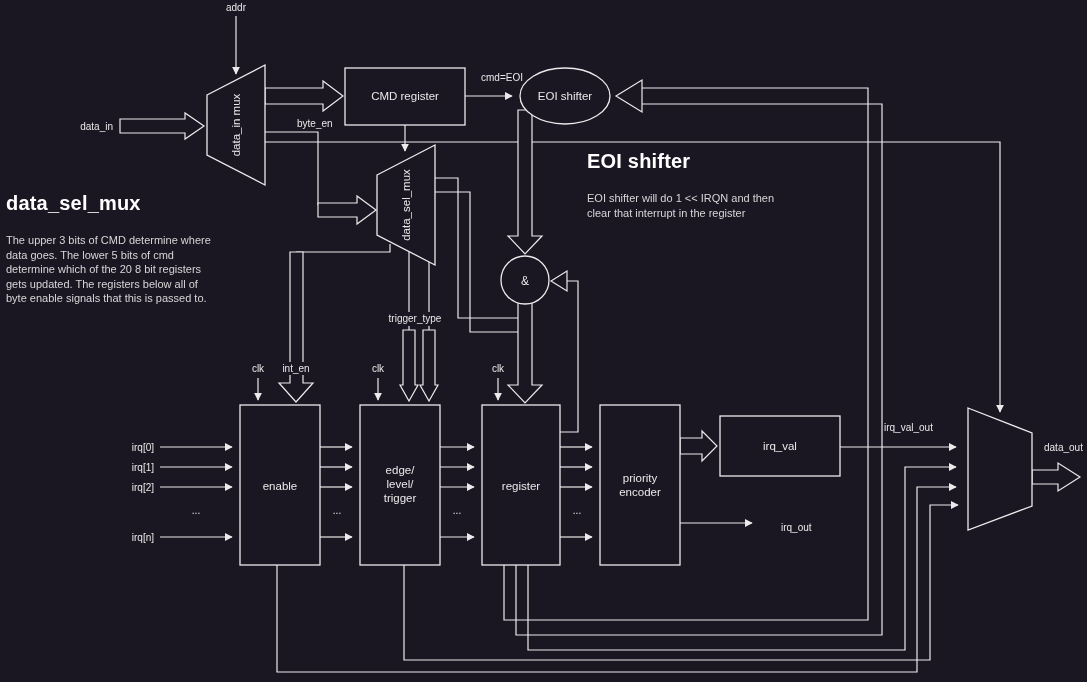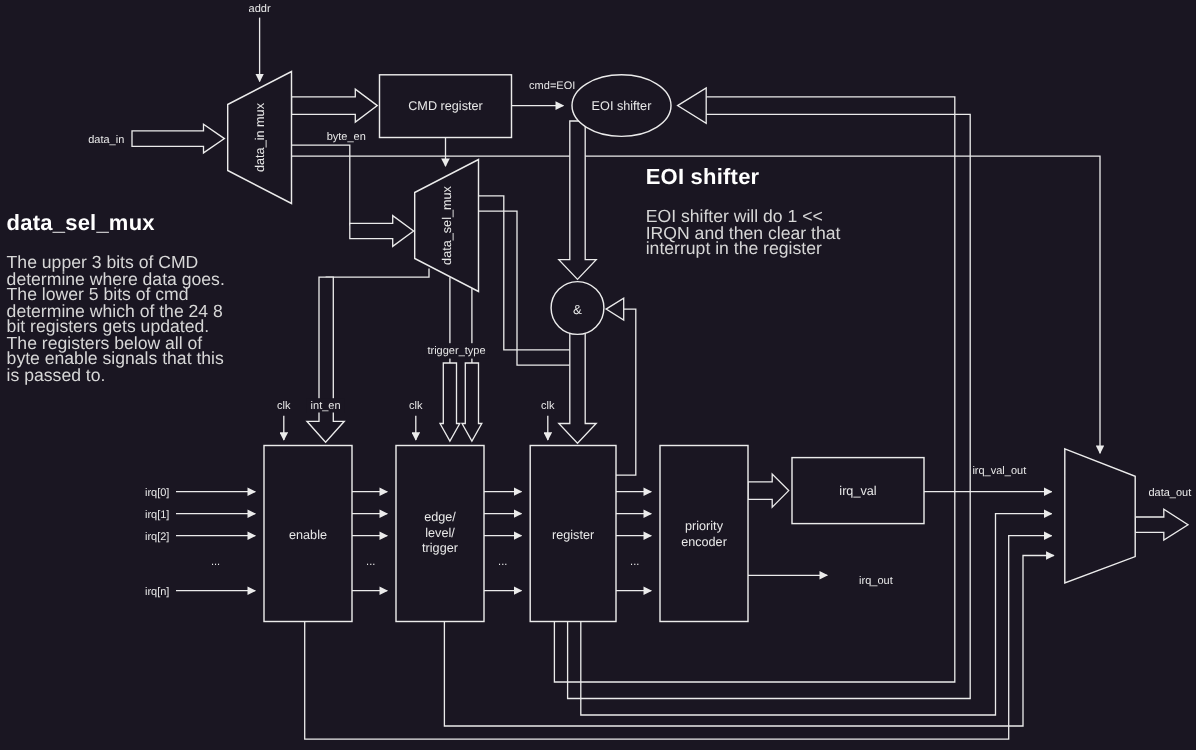--- a/index.html
+++ b/index.html
@@ -9,21 +9,21 @@
   .line{fill:none;stroke:var(--stroke,#ebebeb);stroke-width:1.2px;}
   .hollow{fill:var(--bg,#1a1622);stroke:var(--stroke,#ebebeb);stroke-width:1.2px;stroke-linejoin:miter;}
   .mask{fill:var(--bg,#1a1622);stroke:none;}
   text{fill:var(--text,#e9e9e9);font-family:"Liberation Sans",sans-serif;}
   .lbl{font-size:10px;}
   .node-lbl{font-size:11.5px;}
   .gate-lbl{font-size:12px;}
   #ah path{fill:var(--stroke,#ebebeb);}
   .ann{position:absolute;color:var(--text,#e9e9e9);}
   .ann h2{margin:0 0 18px 0;font-size:20px;font-weight:bold;color:var(--heading,#ffffff);letter-spacing:.2px;}
-  .ann p{margin:0;font-size:16px;line-height:14.5px;color:var(--muted,#d7d7d7);}
+  .ann p{margin:0;font-size:11px;line-height:14.5px;color:var(--muted,#d7d7d7);}
   .ann-left{left:6px;top:192px;width:205px;}
   .ann-eoi{left:587px;top:150px;width:188px;}
 </style>
 </head>
 <body>
 
 <div class="stage">
   <svg width="1087" height="682" viewBox="0 0 1087 682">
     <defs>
       <marker id="ah" viewBox="0 0 10 10" refX="9" refY="5" markerWidth="6.5" markerHeight="6.5" orient="auto">
@@ -145,19 +145,19 @@
       <text class="lbl" x="457" y="514" text-anchor="middle">...</text>
       <text class="lbl" x="577" y="514" text-anchor="middle">...</text>
       <text class="lbl" x="884" y="431" text-anchor="start">irq_val_out</text>
       <text class="lbl" x="1044" y="451" text-anchor="start">data_out</text>
       <text class="lbl" x="781" y="531" text-anchor="start">irq_out</text>
     </g>
   </svg>
 
   <div class="ann ann-left">
     <h2>data_sel_mux</h2>
-    <p>The upper 3 bits of CMD determine where data goes. The lower 5 bits of cmd determine which of the 24 8 bit registers gets updated. The registers below all of byte enable signals that this is passed to.</p>
+    <p>The upper 3 bits of CMD determine where data goes. The lower 5 bits of cmd determine which of the 20 8 bit registers gets updated. The registers below all of byte enable signals that this is passed to.</p>
   </div>
   <div class="ann ann-eoi">
     <h2>EOI shifter</h2>
     <p>EOI shifter will do 1 &lt;&lt; IRQN and then clear that interrupt in the register</p>
   </div>
 </div>
 
 </body></html>

